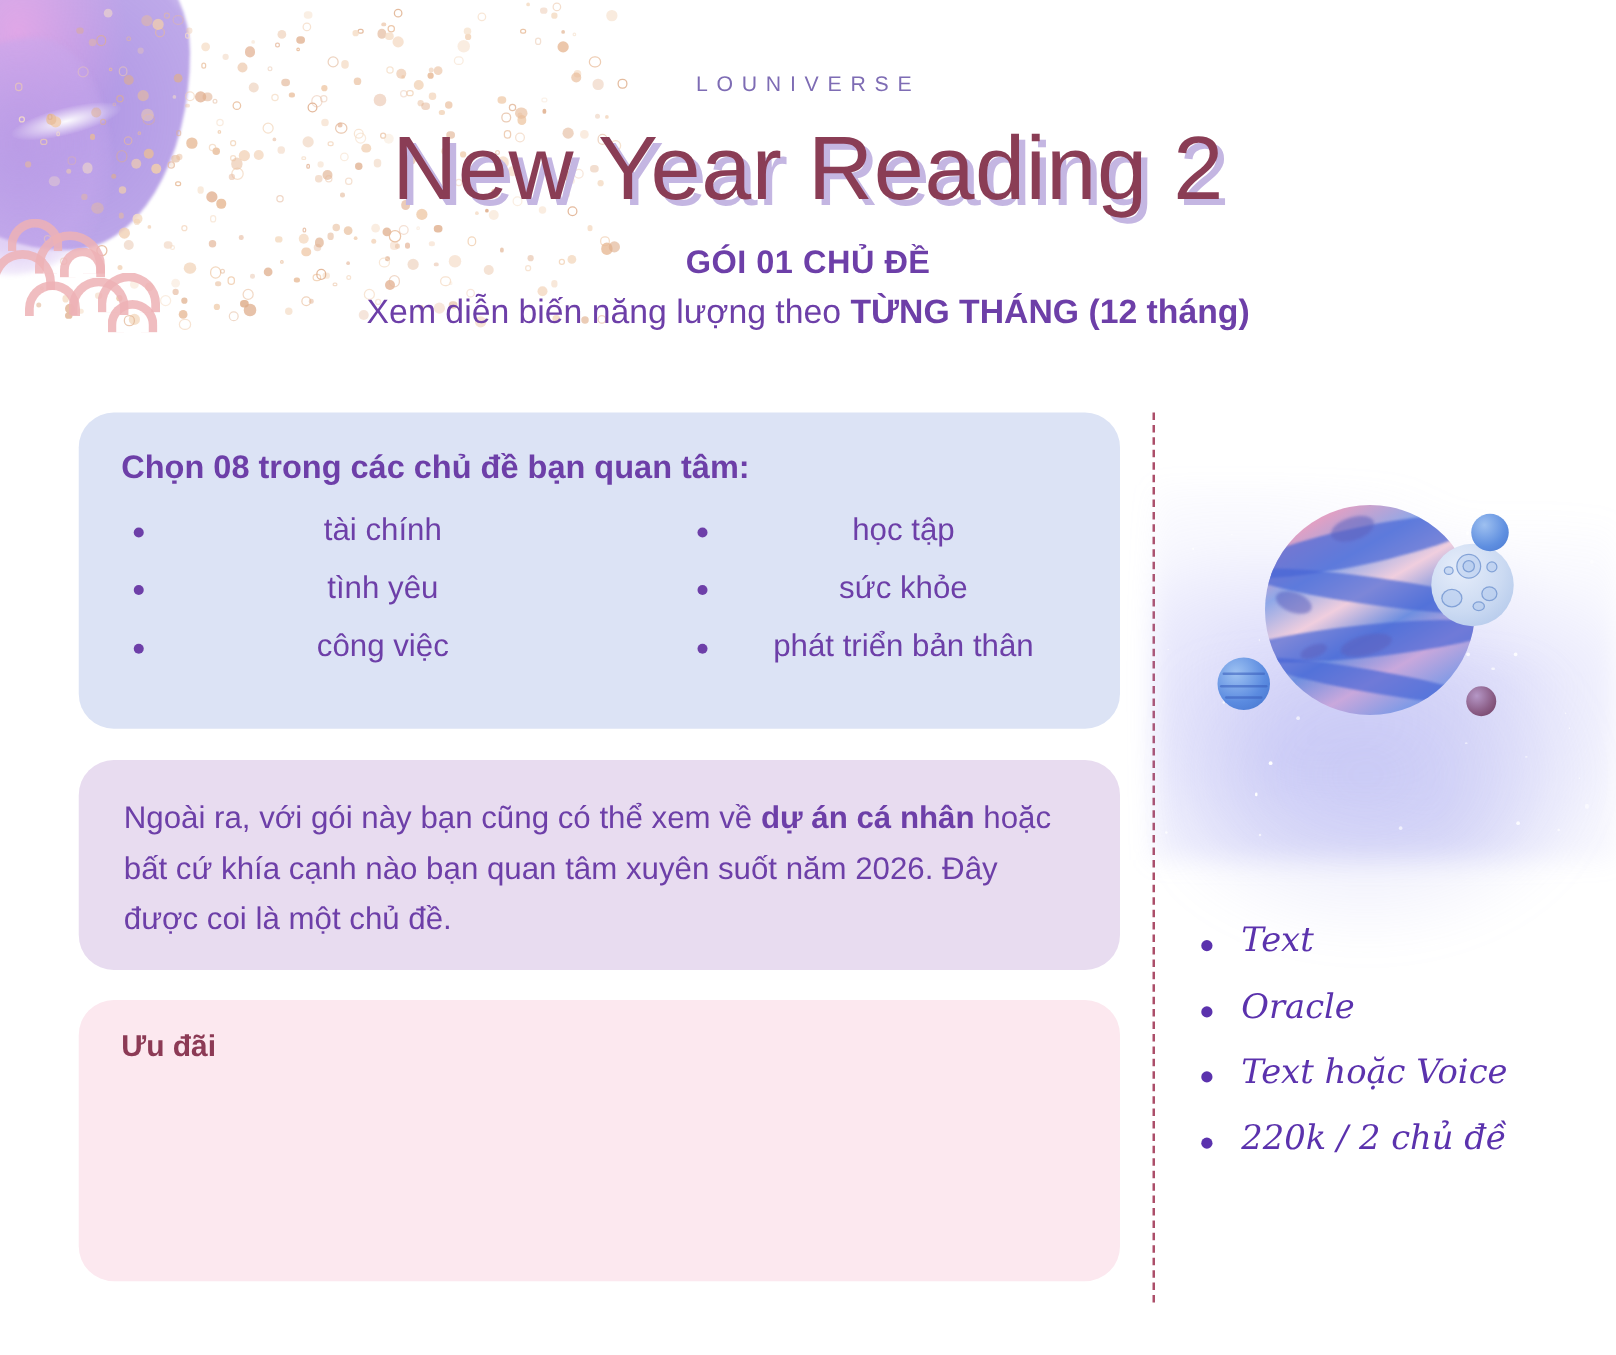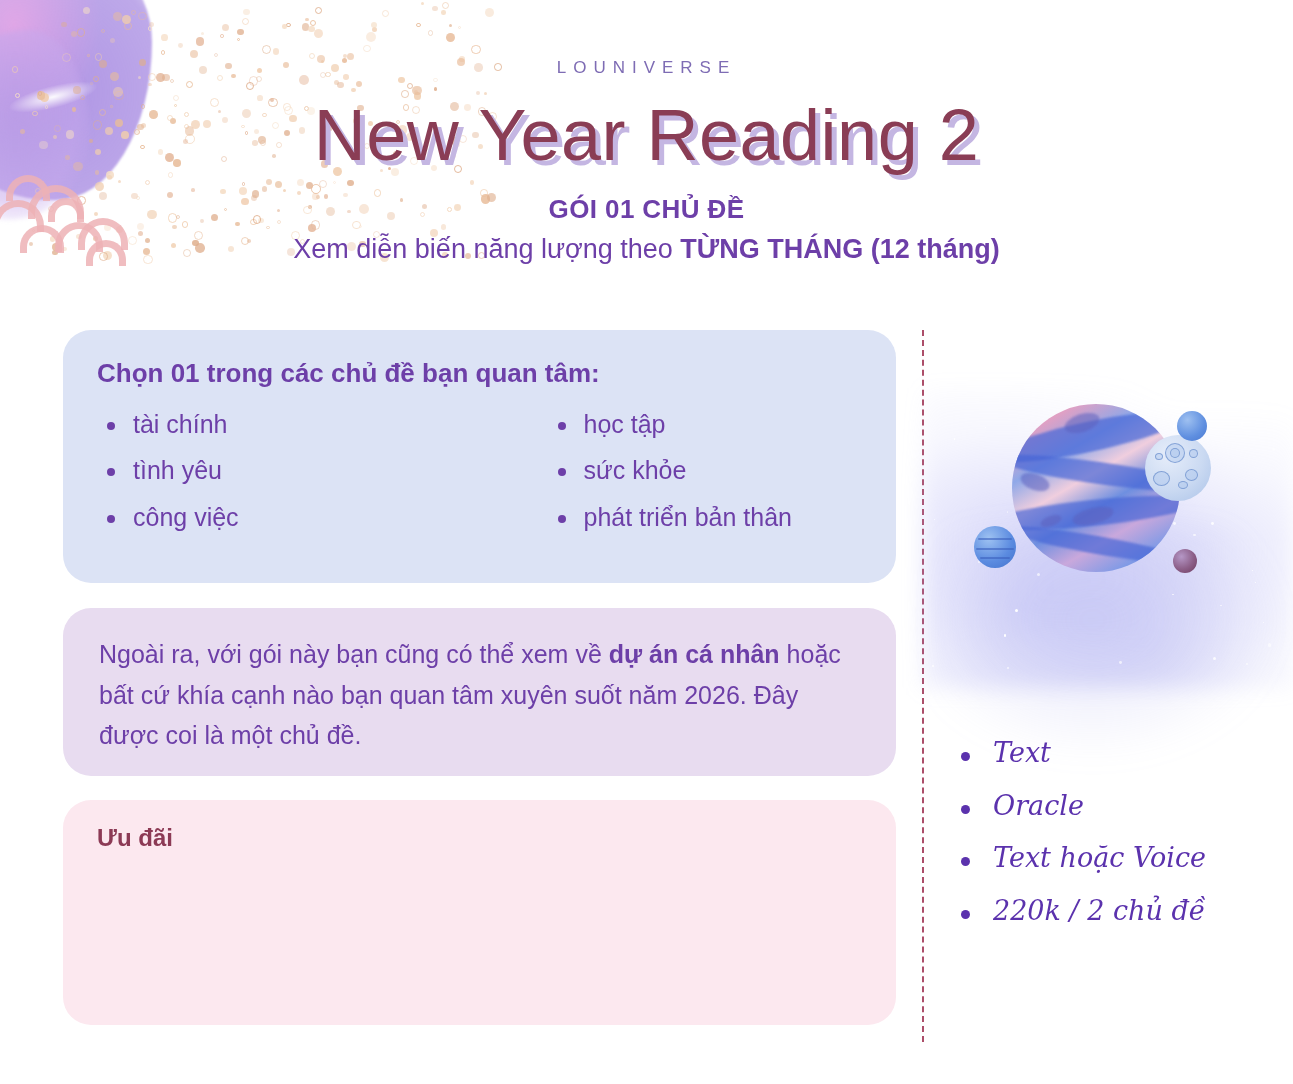--- a/index.html
+++ b/index.html
@@ -124,21 +124,21 @@
     font-size: 26px;
     font-weight: bold;
     color: #6d3fa8;
   }
   .topics-cols {
     display: flex;
     margin-top: 22px;
   }
   .topics-col { width: 50%; }
   .topics-col.col2 { padding-left: 68px; }
-  .tlist { list-style: none; }
+  .tlist { list-style: none; text-align: center; }
   .tlist li {
     position: relative;
     font-size: 25px;
     color: #6d3fa8;
     padding-left: 36px;
     margin-bottom: 20px;
     line-height: 1.05;
   }
   .tlist li::before {
     content: "";
@@ -659,21 +659,21 @@
     </div>
     <div class="sub1">GÓI 01 CHỦ ĐỀ</div>
     <div class="sub2">
       <span>Xem diễn biến năng lượng theo </span><b>TỪNG THÁNG (12 tháng)</b>
     </div>
   </div>
 
   <div class="divider"></div>
 
   <div class="card card-topics">
-    <div class="topics-head">Chọn 01 trong các chủ đề bạn quan tâm:</div>
+    <div class="topics-head">Chọn 08 trong các chủ đề bạn quan tâm:</div>
     <div class="topics-cols">
       <div class="topics-col col1">
         <ul class="tlist">
           <li>tài chính</li>
           <li>tình yêu</li>
           <li>công việc</li>
         </ul>
       </div>
       <div class="topics-col col2">
         <ul class="tlist">

